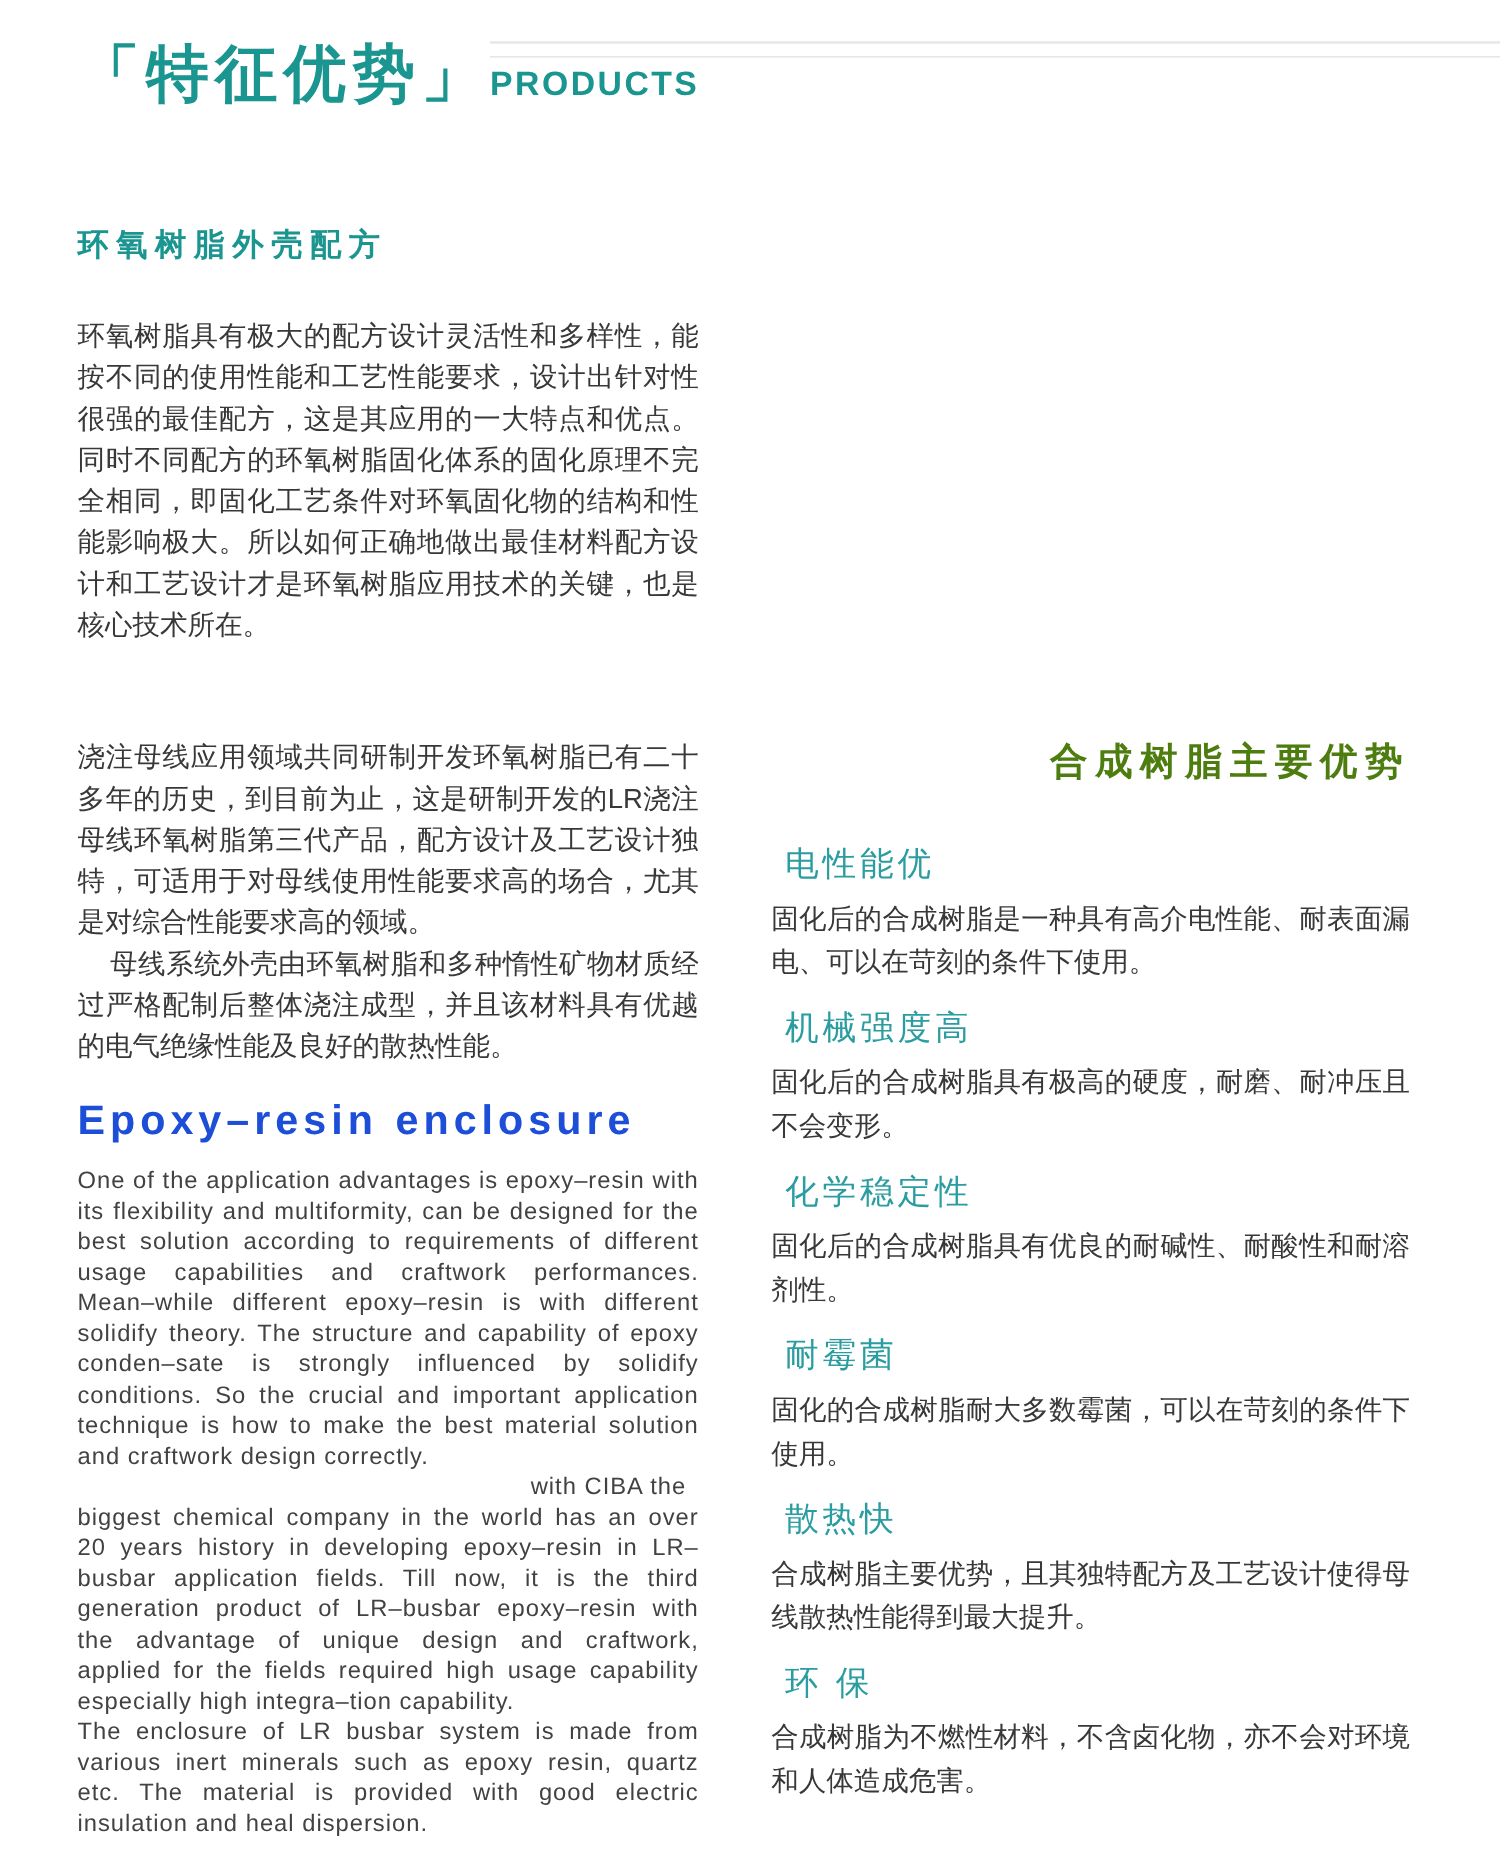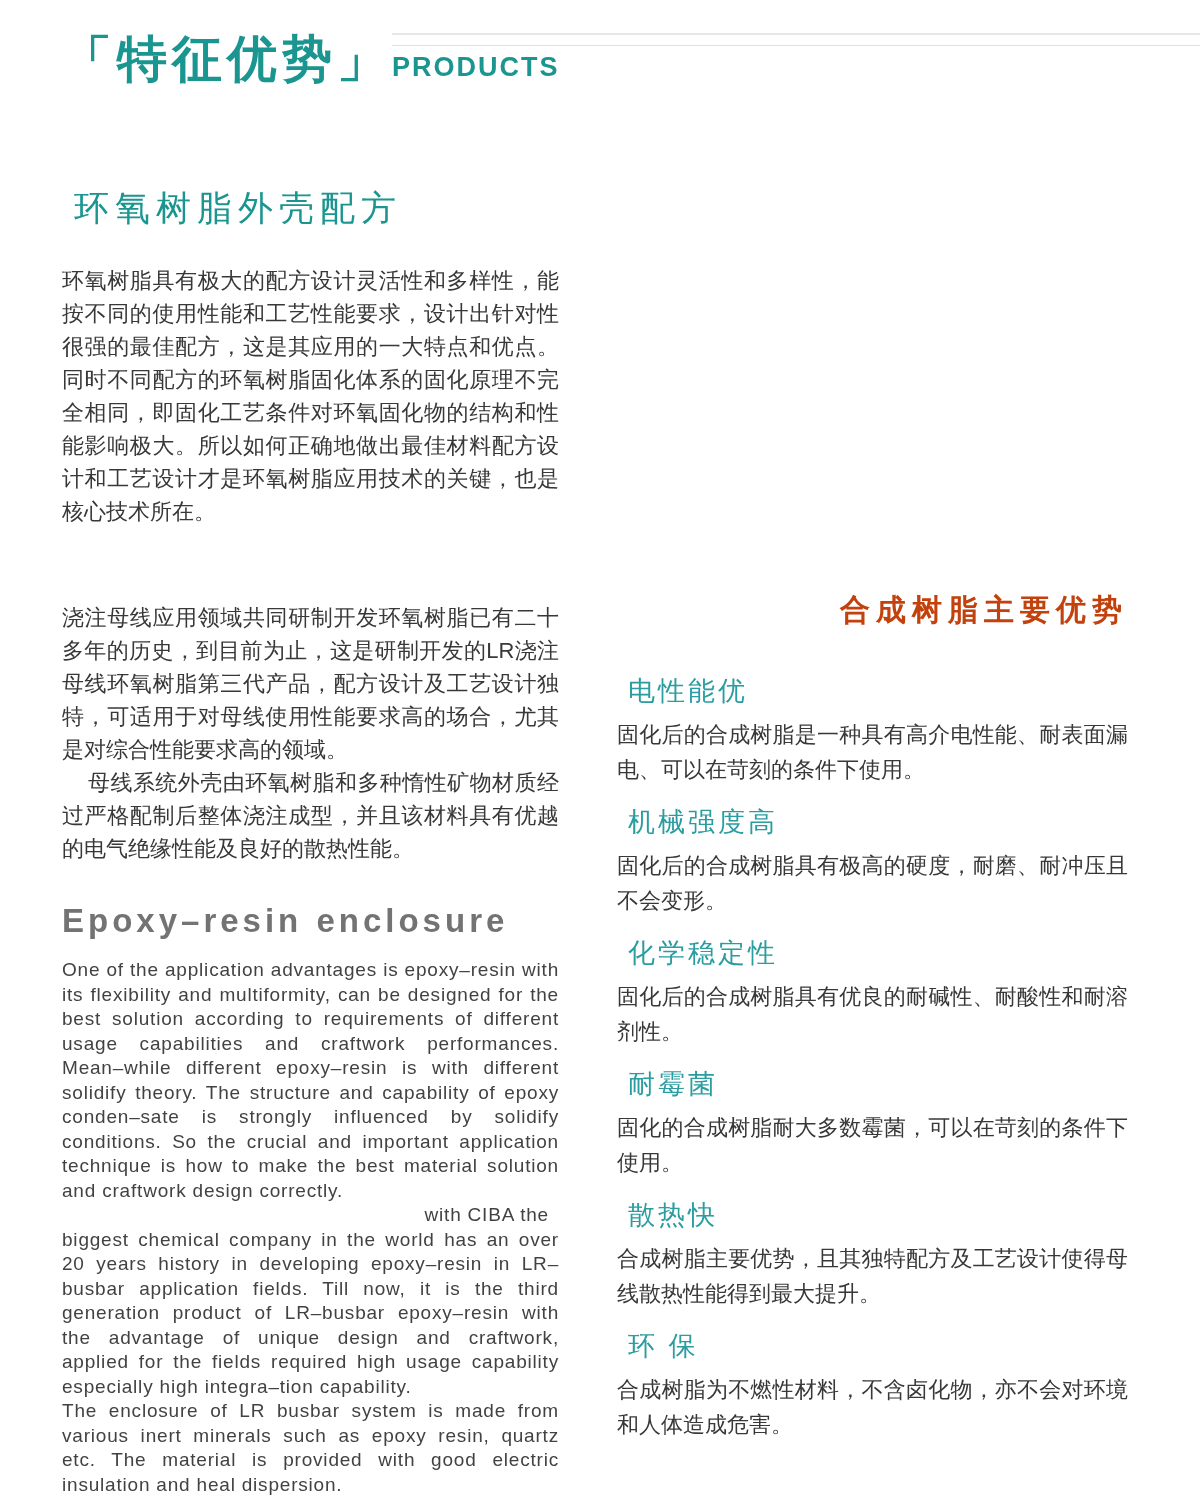--- a/index.html
+++ b/index.html
@@ -48,46 +48,46 @@
   }
 
   
   .col-left {
     position: absolute;
     left: 62px;
     top: 178px;
     width: 497px;
   }
   .cn-section-title {
-    margin: 12px;
-    font-size: 35px;
+    margin: 0;
+    font-size: 25px;
     line-height: 36px;
-    font-weight: normal;
+    font-weight: bold;
     color: #1a958f;
     letter-spacing: 6px;
     white-space: nowrap;
   }
   .cn-body {
     margin: 0;
     font-size: 22px;
     line-height: 33px;
     color: #383838;
     text-align: justify;
   }
   .cn-body.p1 { margin-top: 38px; }
   .cn-body.p2 { margin-top: 15px; }
   .cn-body.p3 { text-indent: 26px; }
   .spacer-block { height: 58px; }
 
   .en-section-title {
-    margin: 37px 0 0 0;
+    margin: 24px 0 0 0;
     font-size: 33px;
     line-height: 38px;
     font-weight: bold;
-    color: #737373;
+    color: #1d4ed8;
     letter-spacing: 4px;
     word-spacing: 1px;
     white-space: nowrap;
   }
   .en-body {
     margin: 0;
     font-size: 19px;
     line-height: 24.5px;
     color: #424242;
     text-align: justify;
@@ -105,21 +105,21 @@
     position: absolute;
     left: 617px;
     top: 592px;
     width: 511px;
   }
   .rc-title {
     margin: 0 0 48px 0;
     font-size: 30px;
     line-height: 36px;
     font-weight: bold;
-    color: #c2410c;
+    color: #4d7c0f;
     letter-spacing: 6px;
     text-align: right;
     white-space: nowrap;
   }
   .rc-section { margin-top: 20px; }
   .rc-section h3 {
     margin: 11px;
     font-size: 27px;
     line-height: 30px;
     font-weight: normal;

